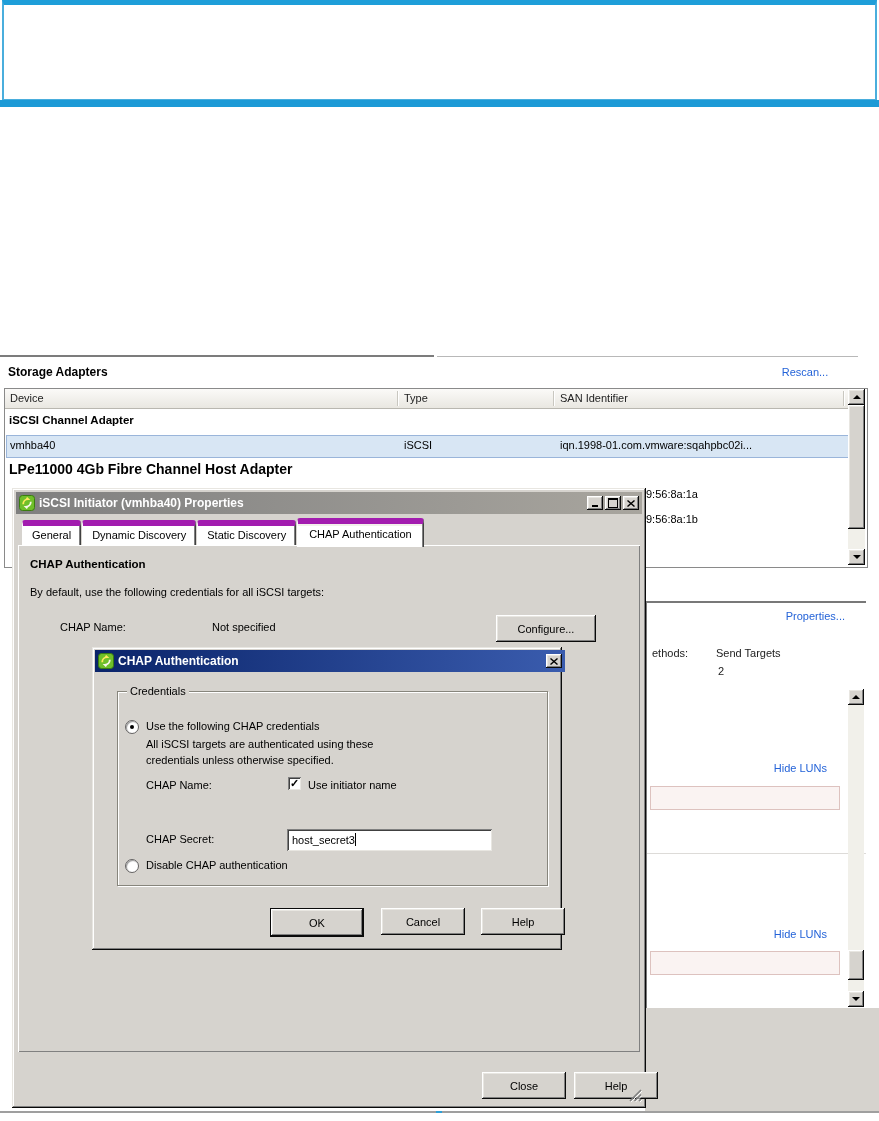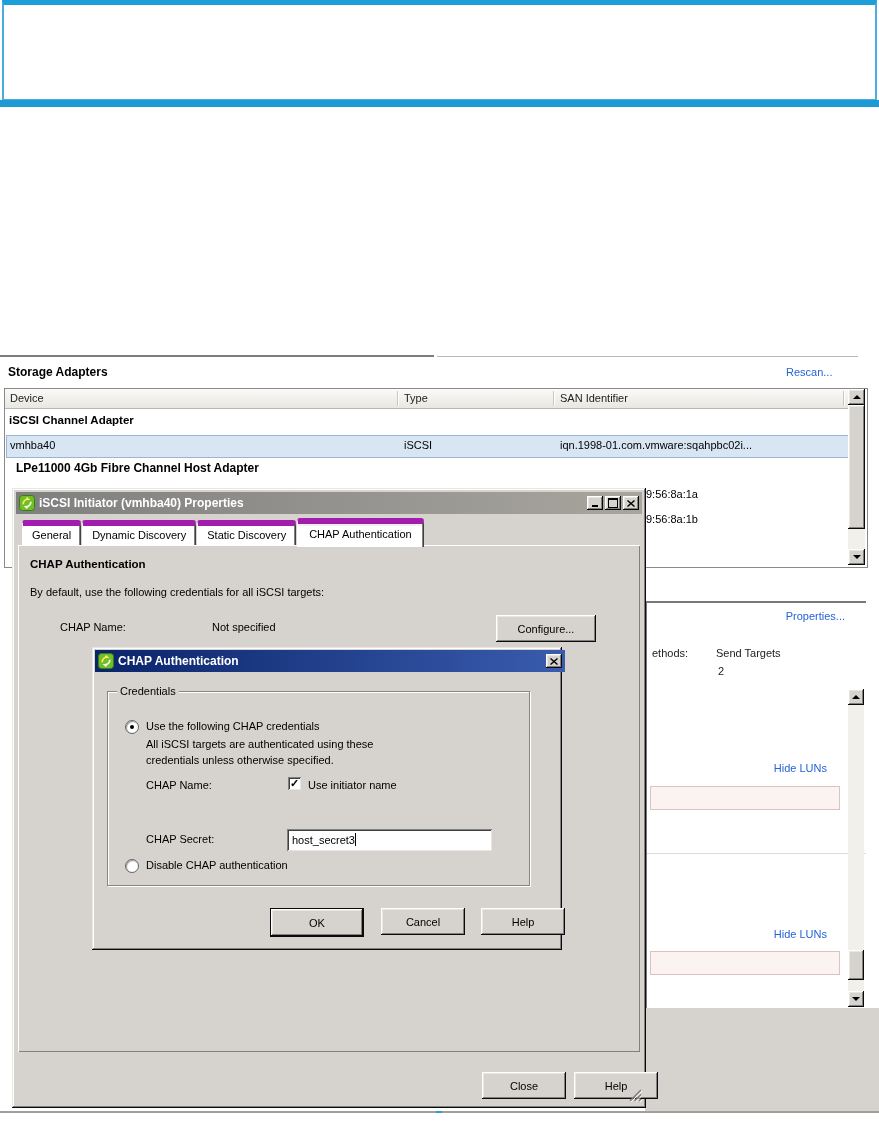--- a/index.html
+++ b/index.html
@@ -61,42 +61,42 @@
 <div class="screen">
 
   <div class="abs" style="left:2px;top:0;width:871px;height:94px;background:#fff;
               border:2px solid #4aaedd;border-top:5px solid #1e9ed9;"></div>
   <div class="abs" style="left:0;top:100px;width:879px;height:7px;background:#1d9ad6;"></div>
 
   <div class="abs" style="left:0;top:355px;width:434px;height:2px;background:#7c7c7c;"></div>
   <div class="abs" style="left:437px;top:356px;width:421px;height:1px;background:#b8b8b8;"></div>
 
   <div class="abs b" style="left:8px;top:365px;font-size:12px;">Storage Adapters</div>
-  <div class="abs link" style="left:786px;top:366px;width:70px;text-align:left;">Rescan...</div>
+  <div class="abs link" style="left:770px;top:366px;width:70px;text-align:center;">Rescan...</div>
 
   <div class="abs" style="left:4px;top:388px;width:862px;height:178px;background:#fff;border:1px solid #8a8a8a;">
 
     <div class="abs" style="left:0;top:0;width:843px;height:19px;background:linear-gradient(#fbfaf8,#e9e7e1);border-bottom:1px solid #b9b7b0;">
       <div class="hdrcell" style="left:5px;">Device</div>
       <div class="hdrcell" style="left:399px;">Type</div>
       <div class="hdrcell" style="left:555px;">SAN Identifier</div>
       <div class="vline" style="left:392px;"></div>
       <div class="vline" style="left:548px;"></div>
       <div class="vline" style="left:838px;"></div>
     </div>
 
     <div class="abs b" style="left:4px;top:25px;font-size:11.5px;">iSCSI Channel Adapter</div>
 
     <div class="abs" style="left:1px;top:46px;width:842px;height:21px;background:#d8e6f4;border:1px solid #9ab5da;">
       <span class="abs" style="left:3px;top:3px;">vmhba40</span>
       <span class="abs" style="left:397px;top:3px;">iSCSI</span>
       <span class="abs" style="left:553px;top:3px;">iqn.1998-01.com.vmware:sqahpbc02i...</span>
     </div>
 
-    <div class="abs b" style="left:4px;top:72px;font-size:12px;margin-left:7px;">LPe11000 4Gb Fibre Channel Host Adapter</div>
+    <div class="abs b" style="left:4px;top:72px;font-size:14px;">LPe11000 4Gb Fibre Channel Host Adapter</div>
 
     <div class="abs" style="left:641px;top:99px;">9:56:8a:1a</div>
     <div class="abs" style="left:641px;top:124px;">9:56:8a:1b</div>
 
     <div class="abs" style="left:843px;top:0;width:17px;height:176px;">
       <div class="sbtn abs" style="left:0;top:0;width:17px;height:16px;">
           <span class="tri-up"></span>
         </div>
       <div class="track abs" style="left:0;top:16px;width:17px;height:144px;"></div>
       <div class="thumb abs" style="left:0;top:16px;width:17px;height:124px;"></div>
@@ -195,21 +195,21 @@
         </span>
         <span>CHAP Authentication</span>
         <span style="flex:1"></span>
         <span class="wbtn">
           <svg width="8" height="7" viewBox="0 0 8 7">
               <path d="M0.5 0.5l7 6M7.5 0.5l-7 6" stroke="#000" stroke-width="1.4"></path>
             </svg>
         </span>
       </div>
 
-      <div class="groupbox abs" style="left:15px;top:44px;width:421px;height:193px;">
+      <div class="groupbox abs" style="left:25px;top:44px;width:421px;height:193px;padding-left:8px;">
         <span class="legend">Credentials</span>
       </div>
 
       <div class="radio abs" style="left:33px;top:73px;">
           <span class="dot"></span>
         </div>
       <div class="abs" style="left:54px;top:73px;">Use the following CHAP credentials</div>
       <div class="abs" style="left:54px;top:91px;">All iSCSI targets are authenticated using these</div>
       <div class="abs" style="left:54px;top:107px;">credentials unless otherwise specified.</div>
 

